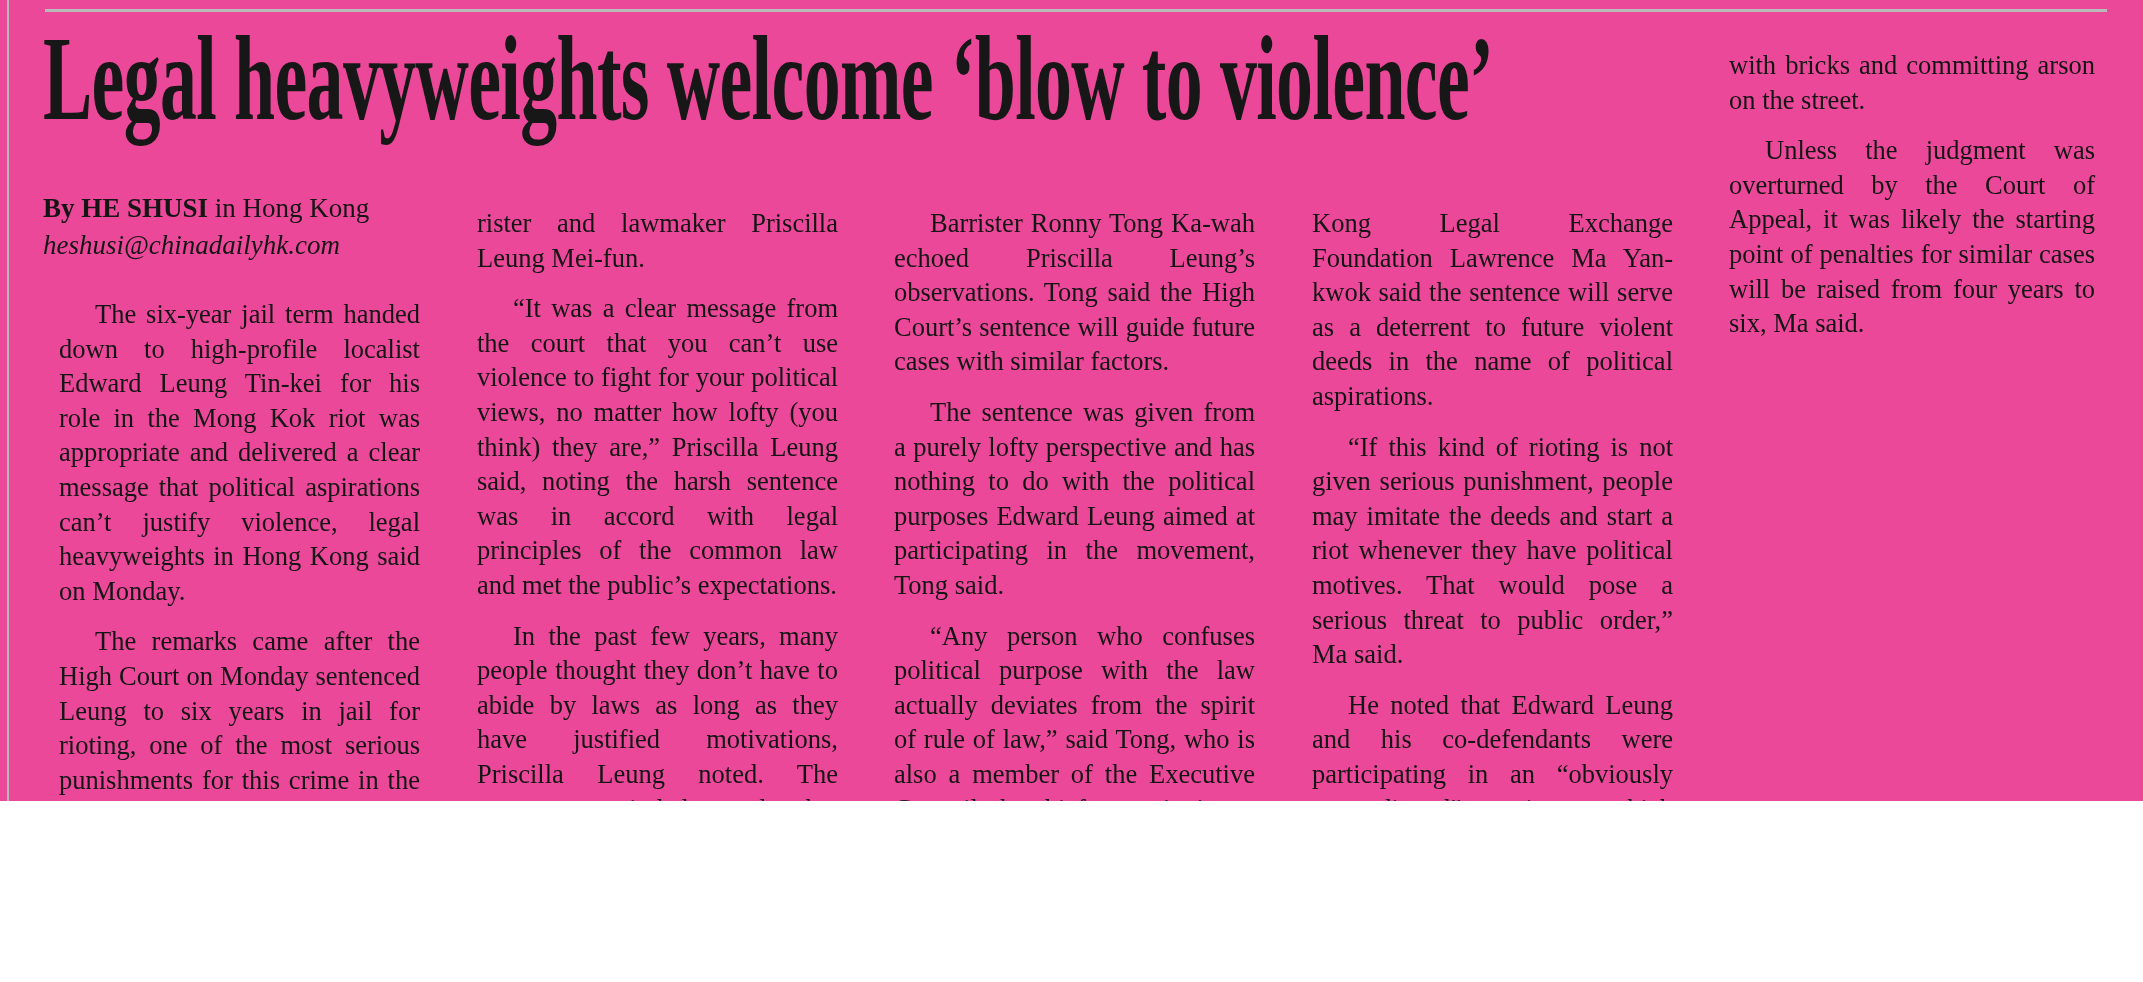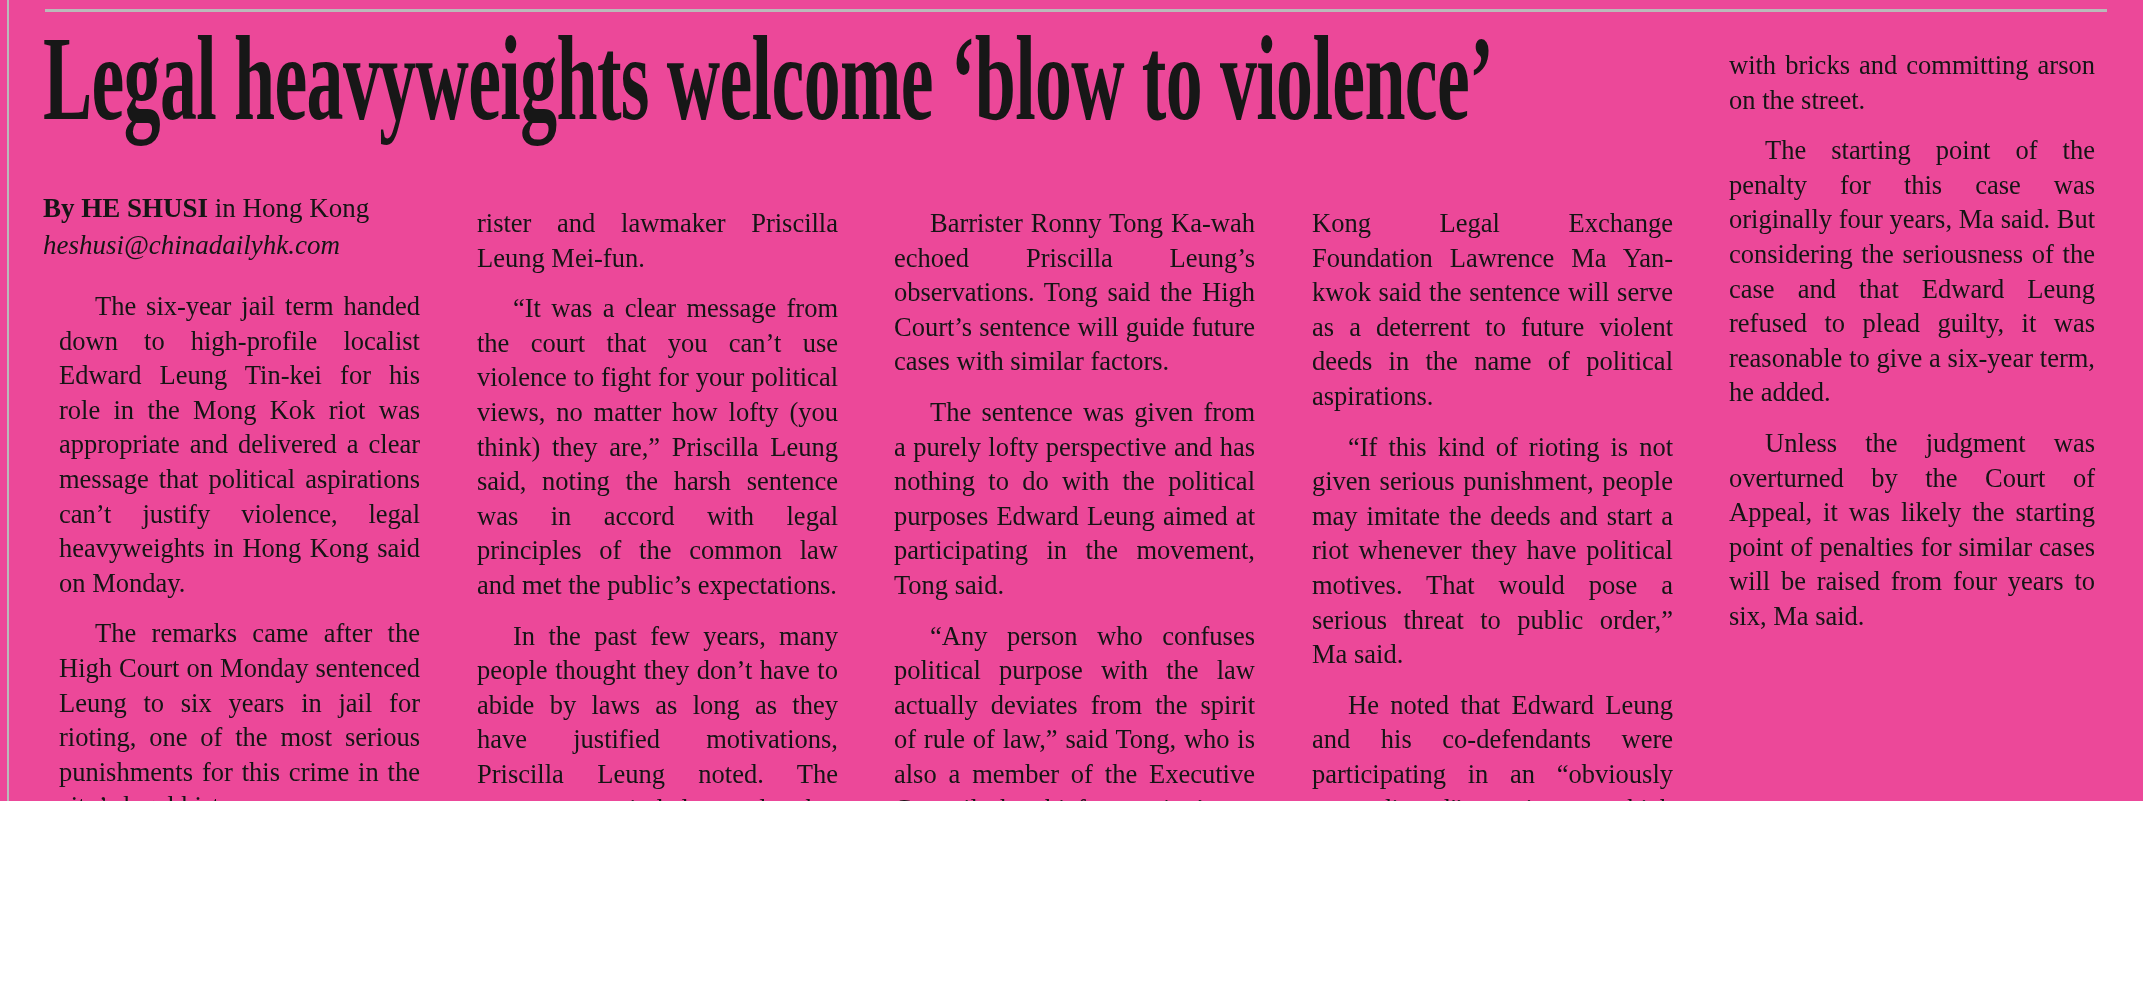--- a/index.html
+++ b/index.html
@@ -46,21 +46,21 @@
   .byline {
     font-size: 27px;
     line-height: 37px;
     white-space: nowrap;
   }
   .byline-author { font-weight: bold; text-align: right; }
   .email {
     font-style: italic;
     font-size: 27px;
     line-height: 37px;
-    margin: 0 0 25px 0;
+    margin: 0 0 33px 0;
   }
   .para {
     margin: 16px;
     text-align: justify;
   }
   .para.indent { text-indent: 36px; }
 </style>
 </head>
 <body>
 
@@ -102,17 +102,16 @@
     <div class="paras">
         <p class="para">Kong Legal Exchange Foundation Lawrence Ma Yan-kwok said the sentence will serve as a deterrent to future violent deeds in the name of political aspirations.</p>
         <p class="para indent">“If this kind of rioting is not given serious punishment, people may imitate the deeds and start a riot whenever they have political motives. That would pose a serious threat to public order,” Ma said.</p>
         <p class="para indent">He noted that Edward Leung and his co-defendants were participating in an “obviously premeditated” riot which involved hundreds of people. It had happened in a busy, crowded shopping area, with serious violence used; this included attacking police</p>
       </div>
   </div>
 
   <div class="col" style="left:1713px; top:32px; width:398px;">
     <div class="paras">
         <p class="para">with bricks and committing arson on the street.</p>
-        <p class="para indent">The starting point of the penalty for this case was originally four years, Ma said. But considering the seriousness of the case and that Edward Leung refused to plead guilty, it was reasonable to give a six-year term, he added.</p>
         <p class="para indent">Unless the judgment was overturned by the Court of Appeal, it was likely the starting point of penalties for similar cases will be raised from four years to six, Ma said.</p>
       </div>
   </div>
 </div>
 
 </body></html>

